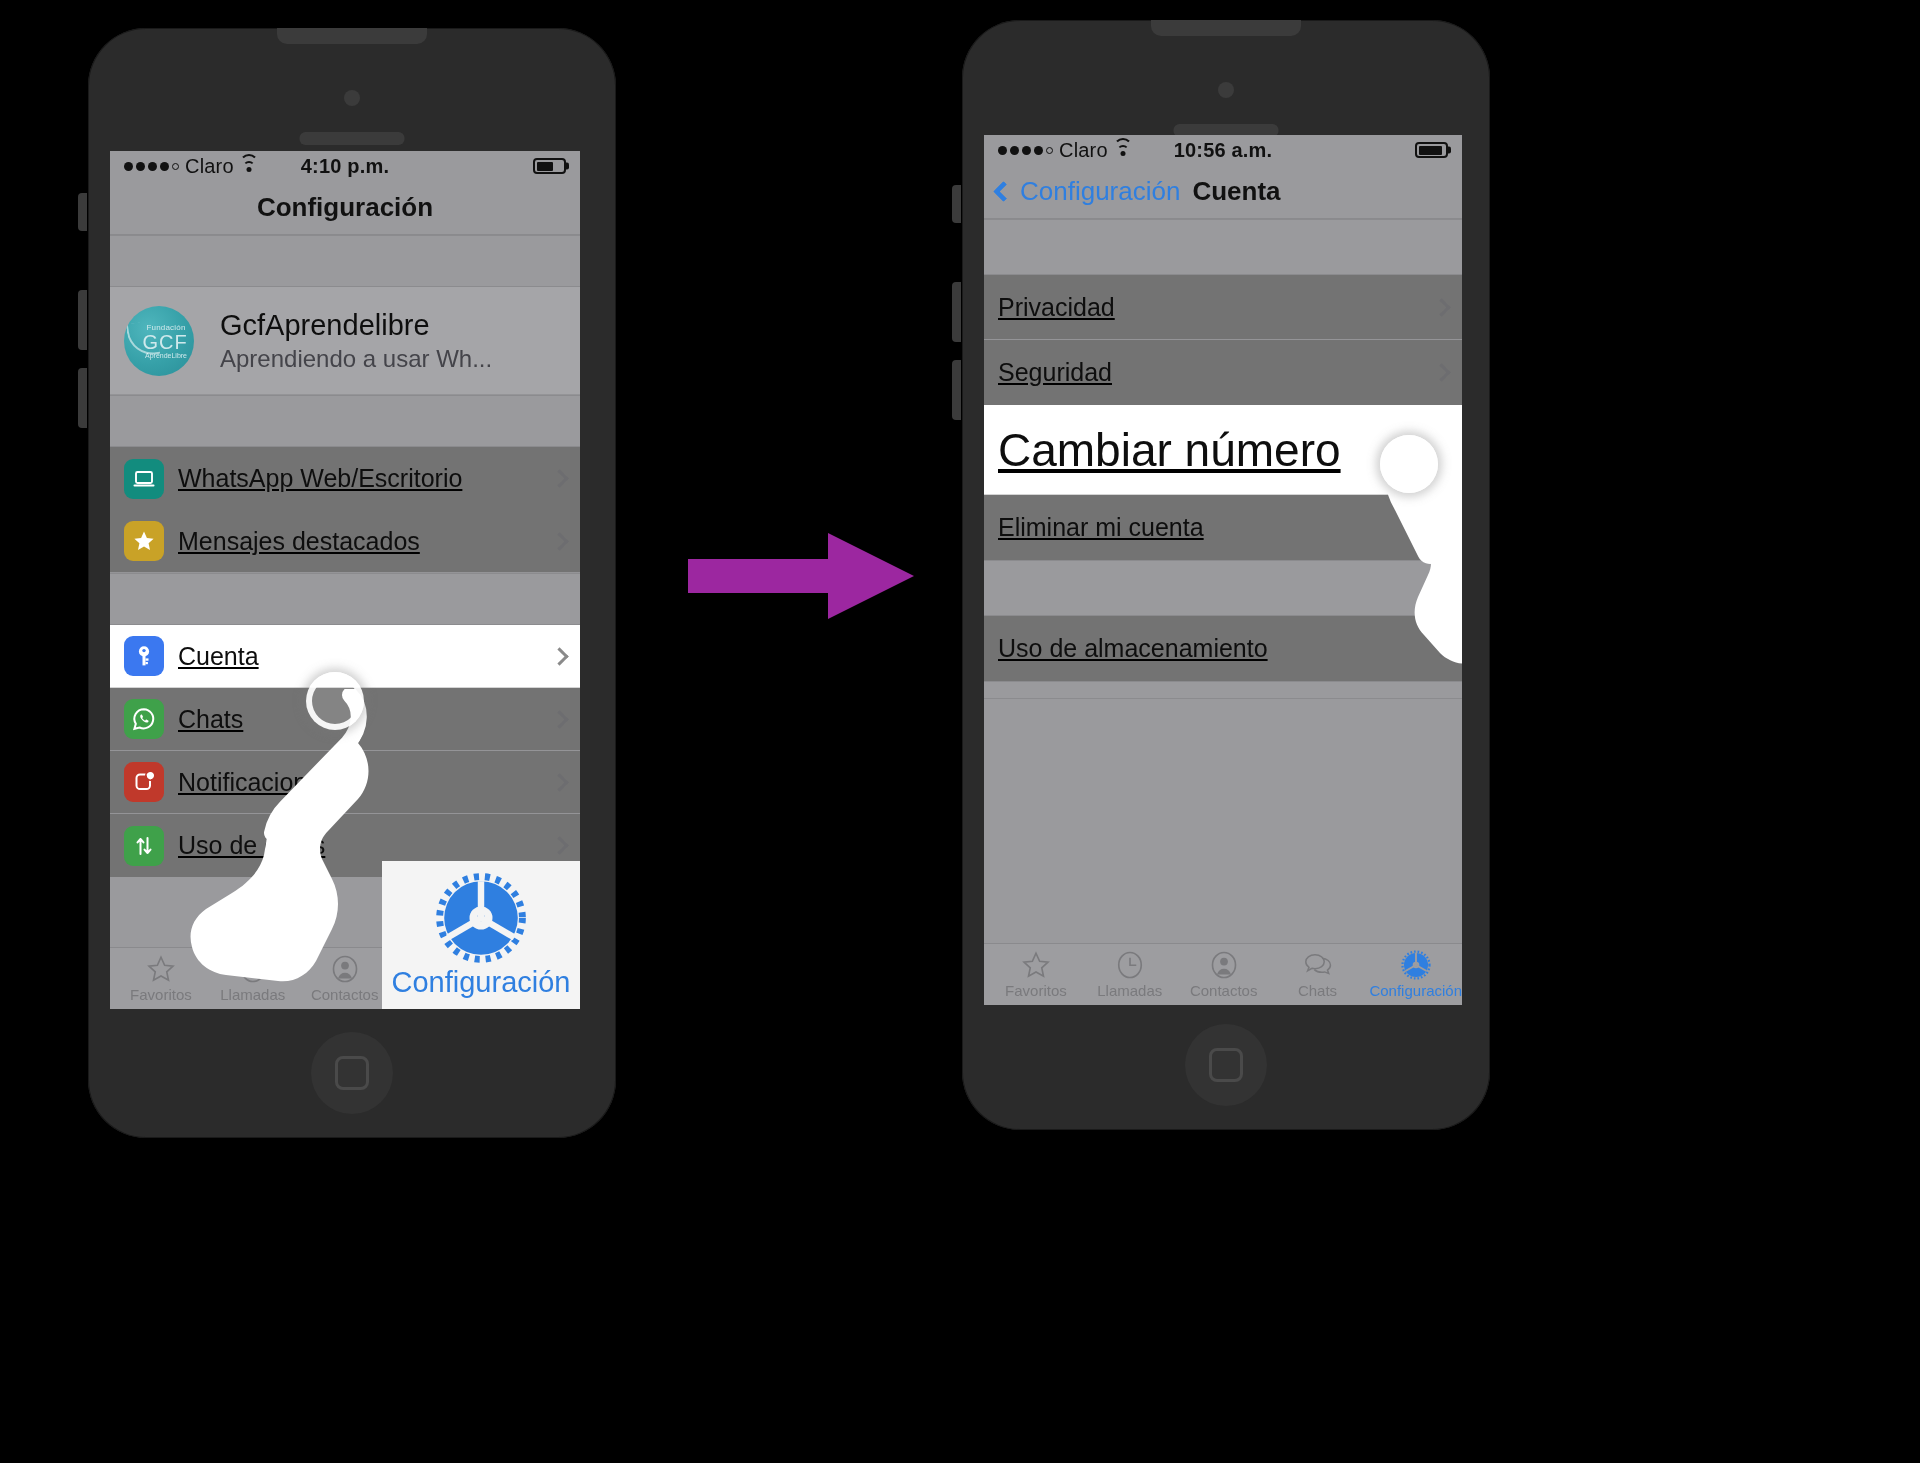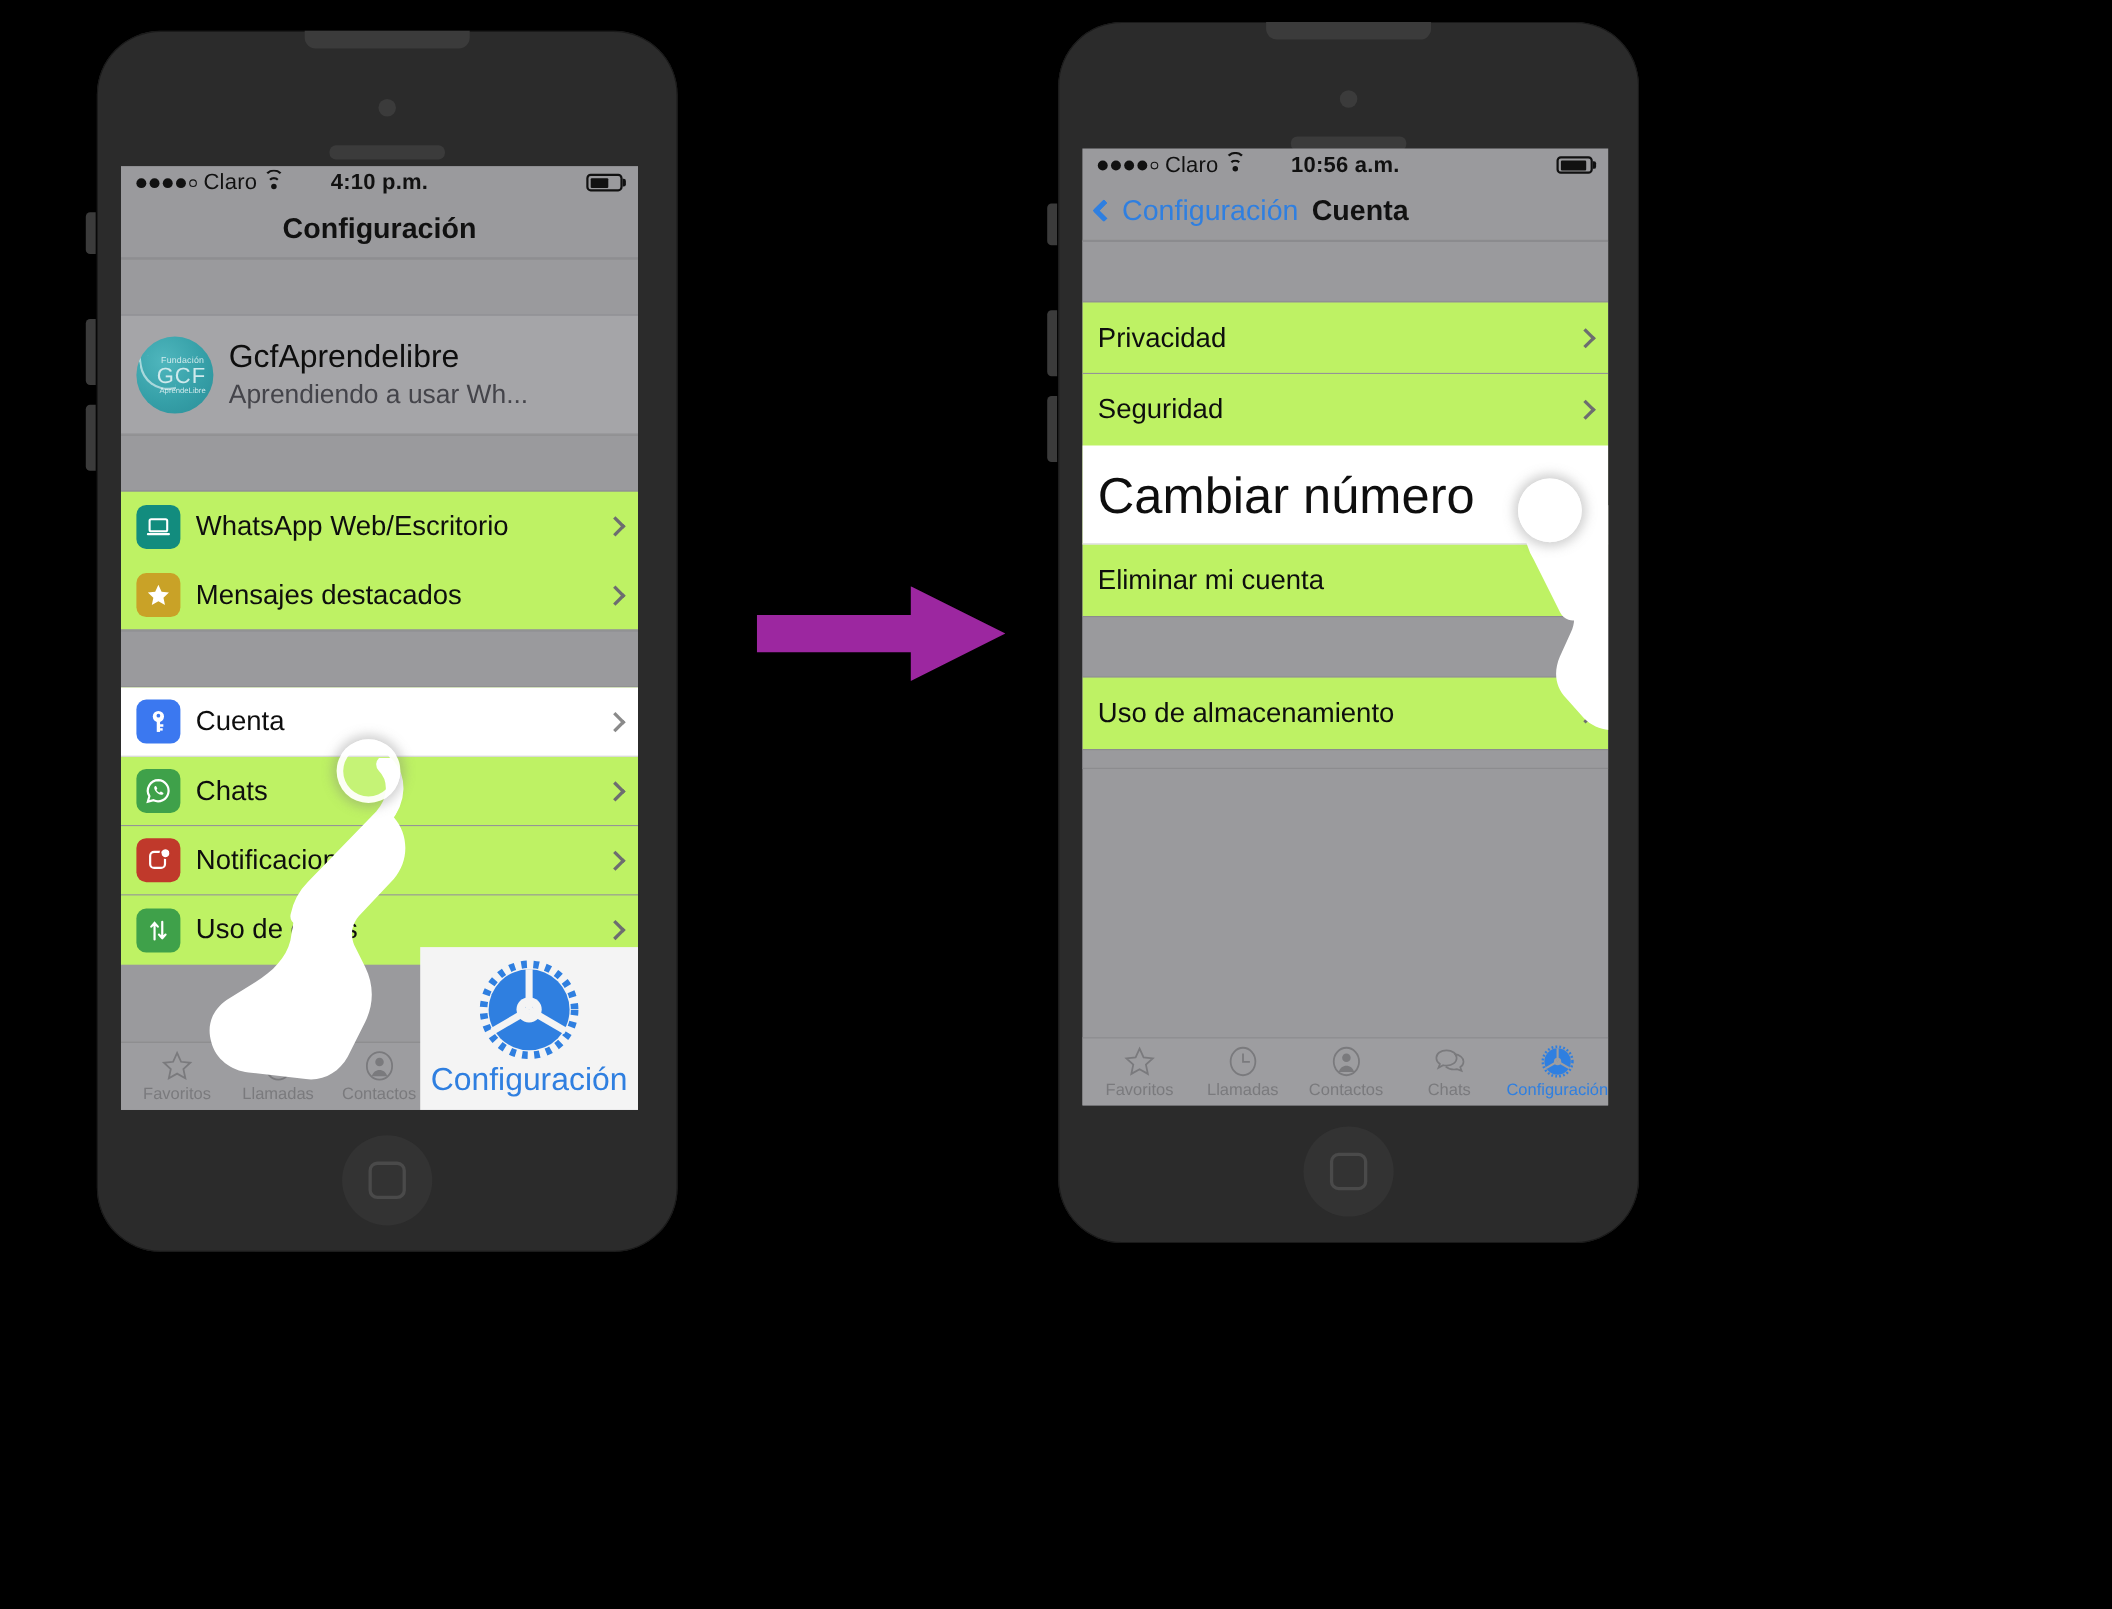--- a/index.html
+++ b/index.html
@@ -95,21 +95,21 @@
   .chev-back {
     display:inline-block; width: 15px; height: 15px;
     border-left: 5px solid #2f7fe0; border-bottom: 5px solid #2f7fe0;
     transform: rotate(45deg); margin-right: 9px; border-radius: 2px;
   }
   .back-label { color: #2f7fe0; font-size: 26px; margin-right: 12px; }
   .back-title { color: #111; font-size: 26px; font-weight: bold; }
 
   
   .gap { background: #9a9a9d; border-bottom: 1px solid #8b8b8e; border-top: 1px solid #8b8b8e; }
-  .rows { background: #bef264; }
+  .rows { background: #737373; text-decoration: underline; }
   .row {
     display: flex; align-items: center;
     padding: 0 14px; position: relative;
     border-bottom: 1px solid #949497;
     color: #0e0e0e;
   }
   .row .ic {
     width: 40px; height: 40px; border-radius: 9px;
     margin-right: 14px; flex: 0 0 auto;
     display: flex; align-items: center; justify-content: center;
@@ -121,21 +121,21 @@
     transform: rotate(45deg);
   }
   .row.hl { background: #fff; border-bottom-color: #d4d4d4; }
   .row.hl .chev { border-color: #8a8a8a; }
   .row.hl.big .lbl { font-size: 46px; }
 
   .avatarrow { display: flex; align-items: center; padding: 10px 14px; border-bottom: 1px solid #949497; background:#a5a5a8;}
   .avatar {
     width: 70px; height: 70px; border-radius: 50%;
     background: radial-gradient(circle at 35% 32%, #4fb6bd 0%, #36a0a8 55%, #2a8e98 100%);
-    margin-right: 14px; flex: 0 0 auto; position: relative;
+    margin-right: 26px; flex: 0 0 auto; position: relative;
     display:flex; align-items:center; justify-content:center; flex-direction:column;
     color: #cfe9ec; overflow:hidden;
   }
   .avatar .a1 { font-size: 8px; letter-spacing:.2px; margin-left: 14px; }
   .avatar .a2 { font-size: 20px; font-weight: normal; letter-spacing: 1px; margin-left: 12px; line-height:1; }
   .avatar .a3 { font-size: 7px; margin-left: 14px; }
   .avatar .swoosh {
     position:absolute; left: 4px; top: 16px; width: 30px; height: 34px;
     border-left: 2px solid rgba(255,255,255,.55);
     border-bottom: 2px solid rgba(255,255,255,.55);

